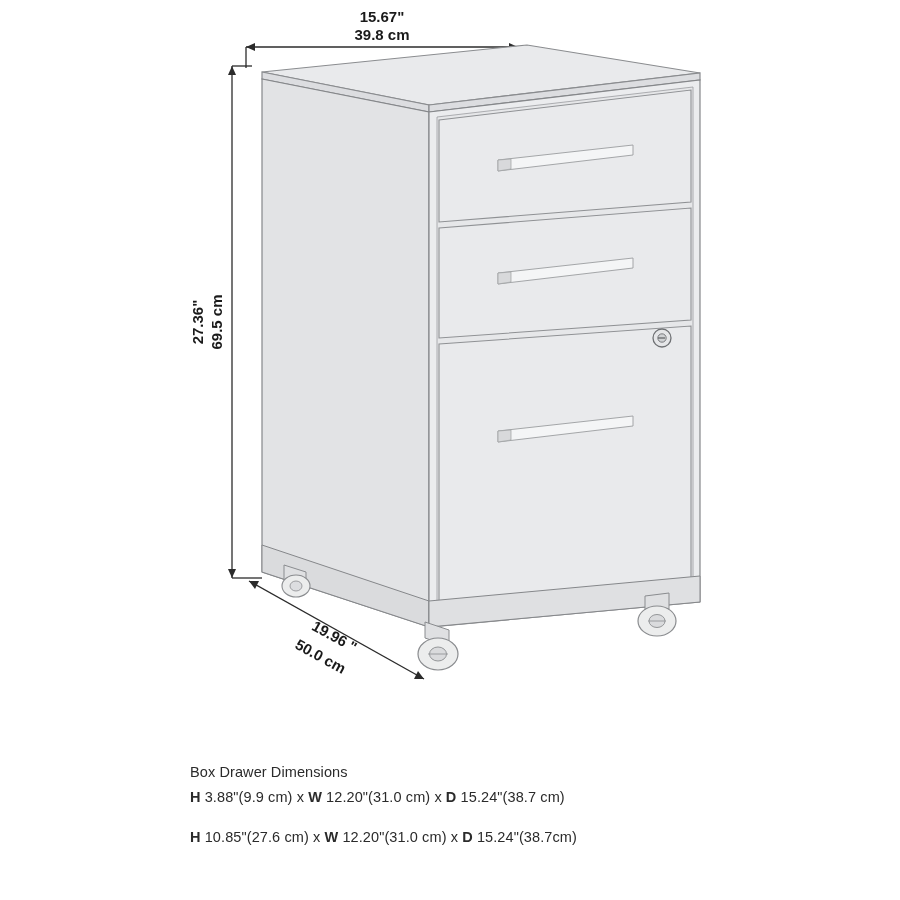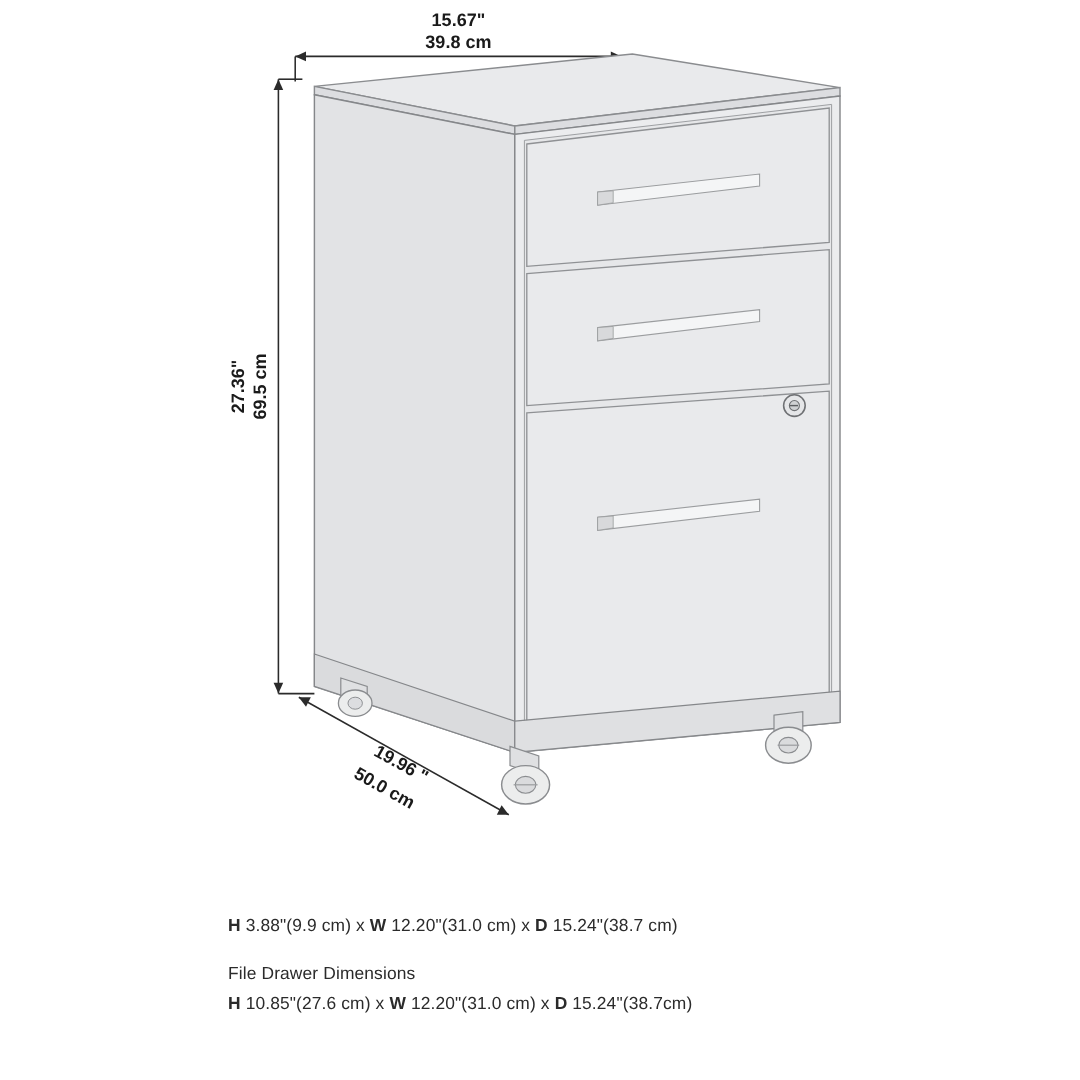--- a/index.html
+++ b/index.html
@@ -158,27 +158,27 @@
         <ellipse cx="657" cy="621" rx="8" ry="6.5" fill="#dadbdd" stroke="#8a8c8f" stroke-width="0.9"></ellipse>
         <line x1="648" y1="621" x2="666" y2="621" stroke="#9a9c9f" stroke-width="1"></line>
       </g>
 
     </g>
   </svg>
 
   <div class="specs">
 
     <div class="spec-block">
+      <div class="spec-title">Box Drawer Dimensions</div>
       <div class="spec-line">
         <b>H</b><span> 3.88"(9.9 cm) x </span><b>W</b><span> 12.20"(31.0 cm) x </span><b>D</b><span> 15.24"(38.7 cm)</span>
       </div>
     </div>
 
     <div class="spec-block">
-      <div class="spec-title">File Drawer Dimensions</div>
       <div class="spec-line">
         <b>H</b><span> 10.85"(27.6 cm) x </span><b>W</b><span> 12.20"(31.0 cm) x </span><b>D</b><span> 15.24"(38.7cm)</span>
       </div>
     </div>
 
   </div>
 
 </div>
 
 </body></html>

